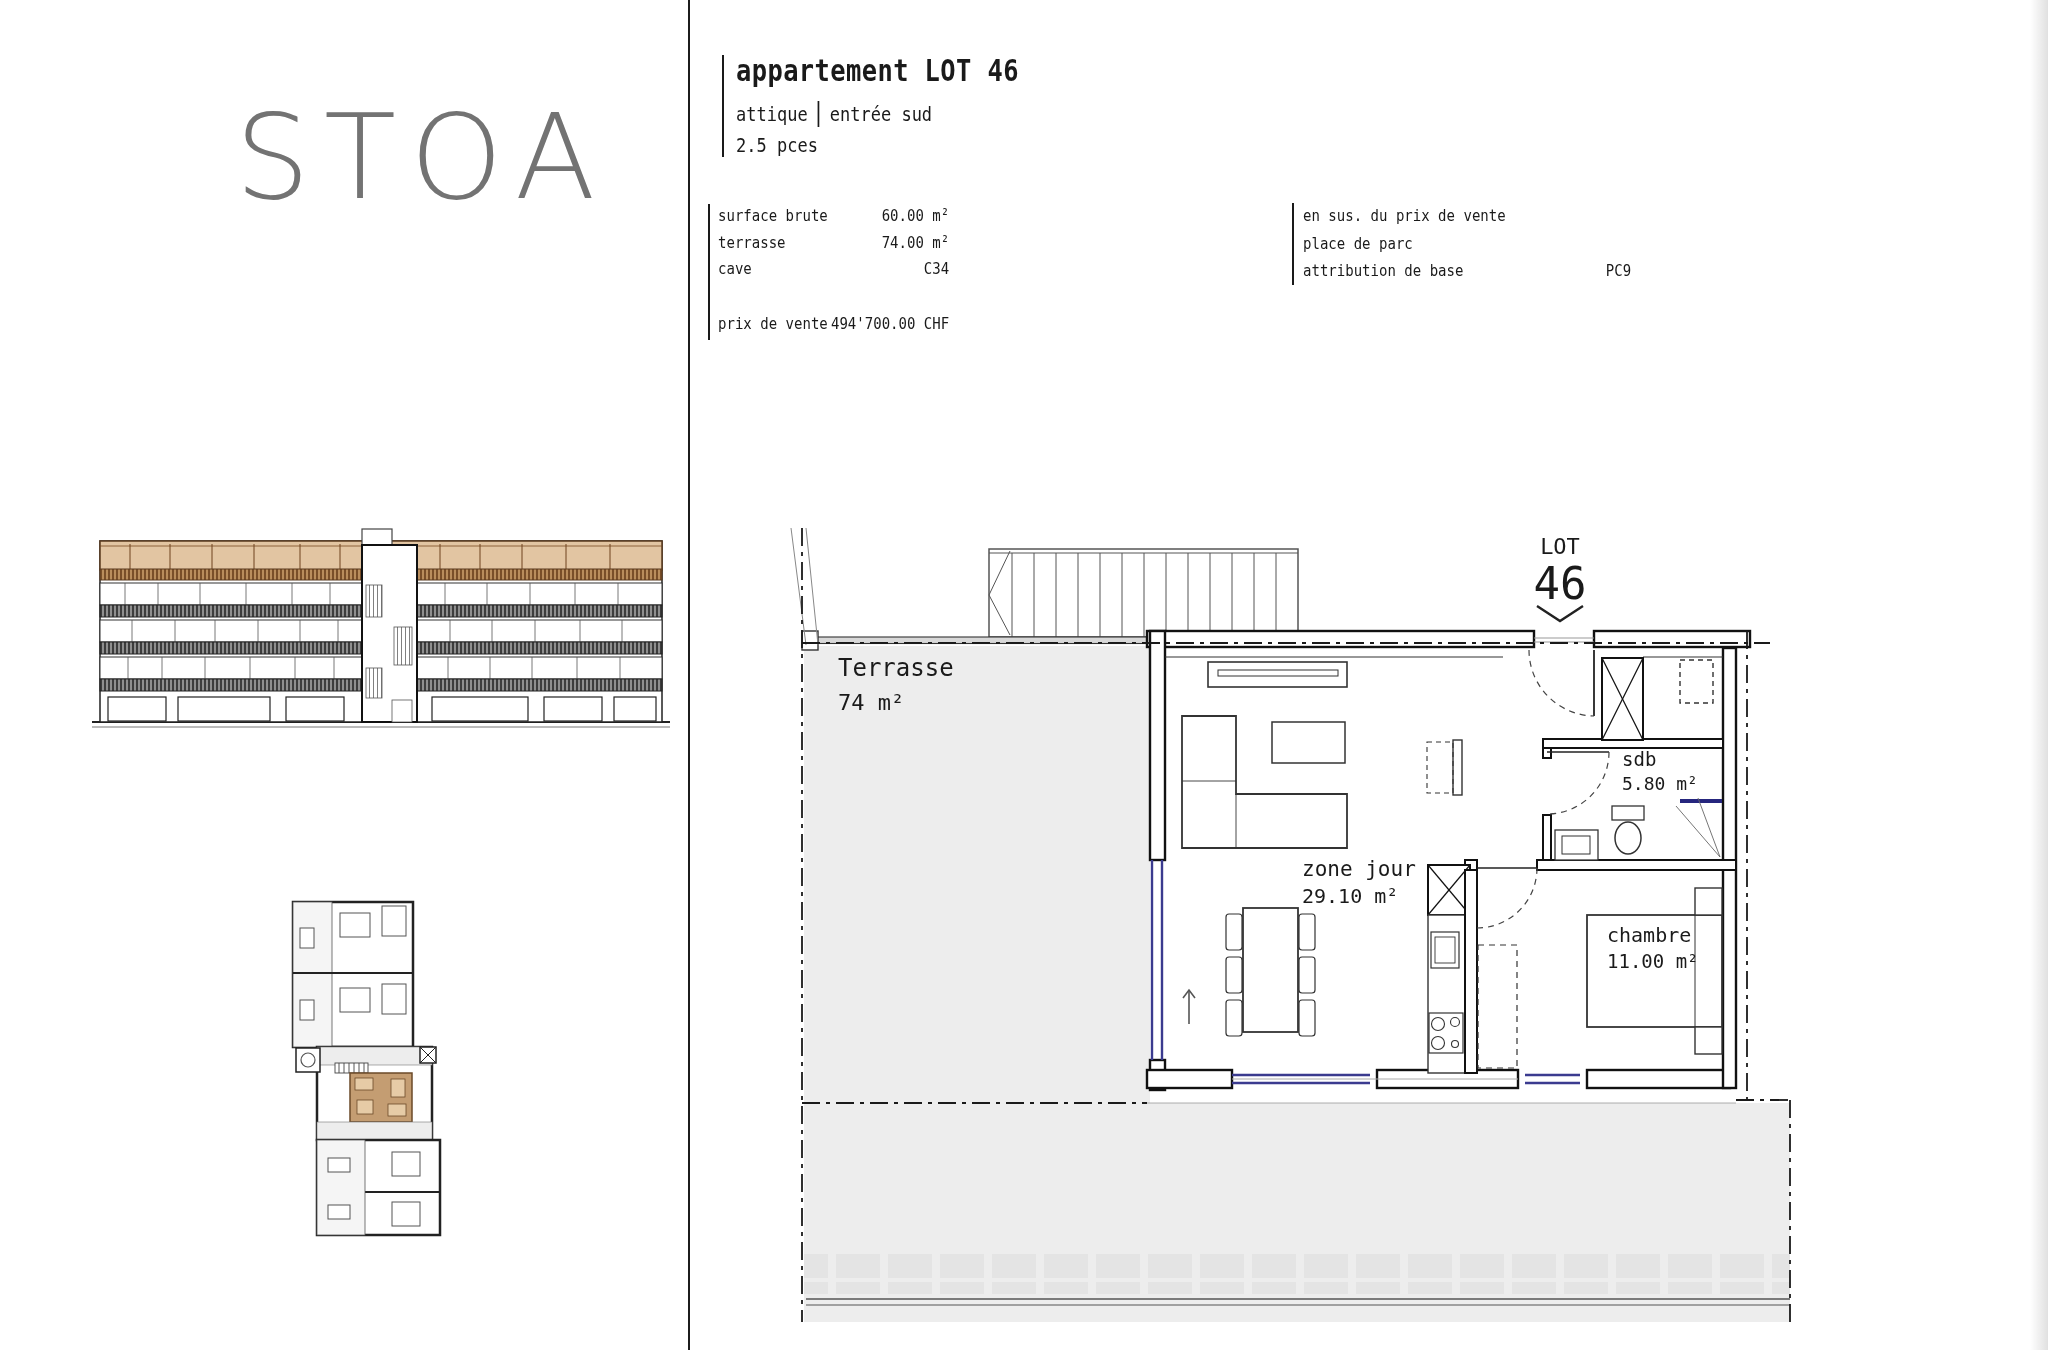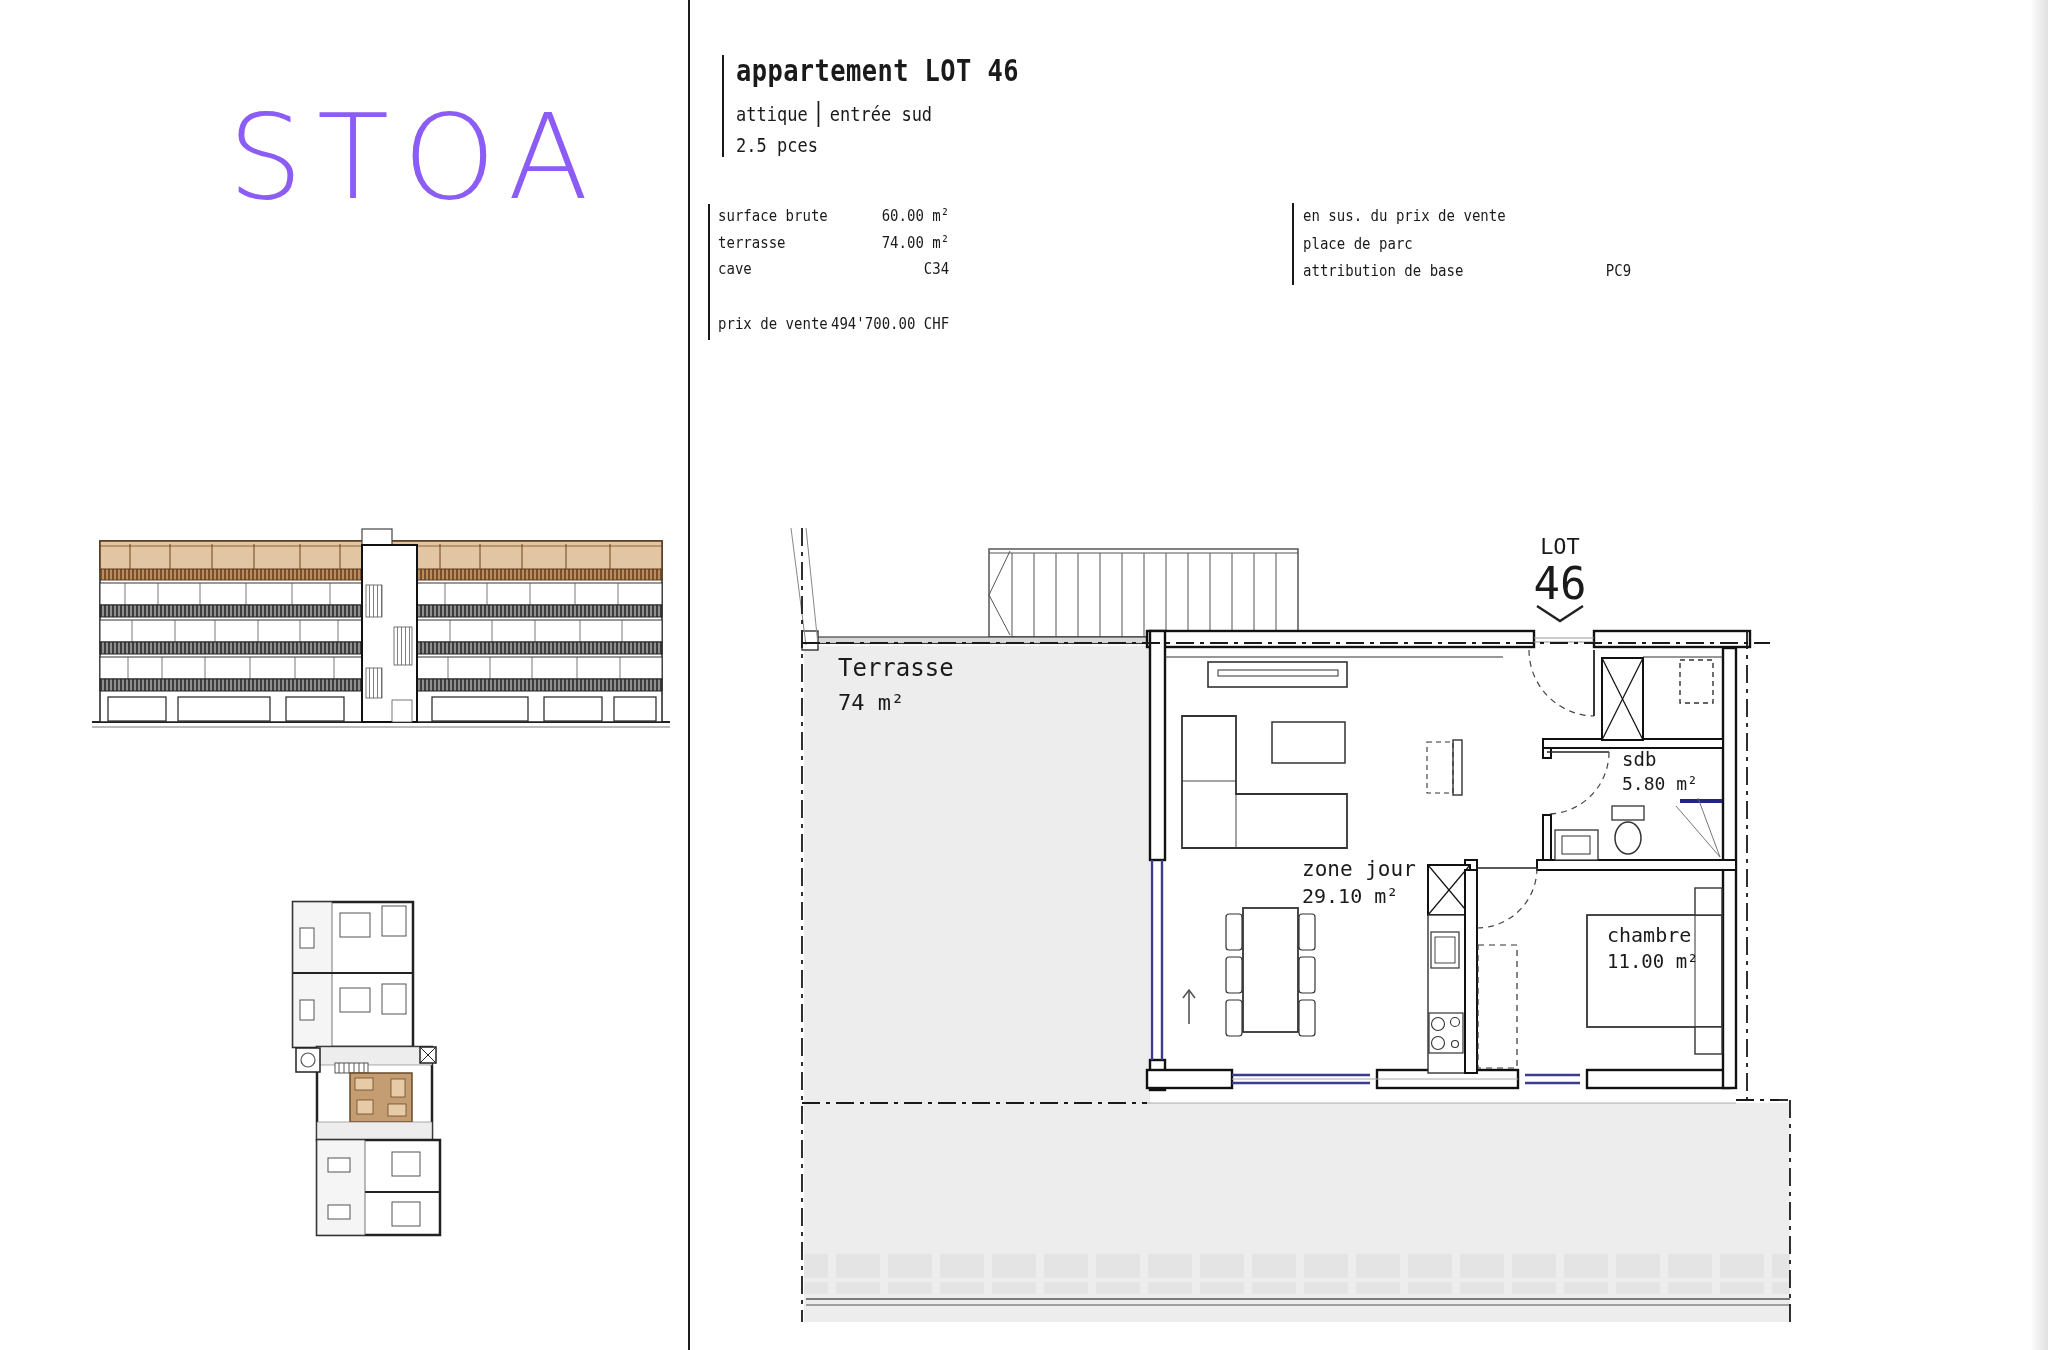--- a/index.html
+++ b/index.html
@@ -7,22 +7,22 @@
     position:relative;width:2048px;height:1350px;background:#ffffff;overflow:hidden;
     font-family:"DejaVu Sans Mono","Liberation Mono",monospace;color:#1a1a1a;
   }
   .abs{position:absolute;}
   
   .divider{left:688px;top:0;width:2px;height:1350px;background:#1c1c1c;}
   
   .page-edge{left:2030px;top:0;width:18px;height:1350px;
     background:linear-gradient(to right,rgba(0,0,0,0),rgba(0,0,0,0.12));}
   
-  .logo{left:228px;top:98px;font-family:"DejaVu Sans","Liberation Sans",sans-serif;
-    font-weight:200;font-size:118px;line-height:1;letter-spacing:14px;color:#8b5cf6;}
+  .logo{left:235px;top:98px;font-family:"DejaVu Sans","Liberation Sans",sans-serif;
+    font-weight:200;font-size:118px;line-height:1;letter-spacing:14px;color:#737373;}
   
   .rule{width:2px;background:#1a1a1a;}
   .rule-title{left:722px;top:55px;height:102px;}
   .rule-specs{left:708px;top:204px;height:136px;}
   .rule-extras{left:1292px;top:203px;height:82px;}
   
   .apt-title{left:736px;top:52px;font-size:31px;font-weight:700;letter-spacing:.5px;
     transform:scaleX(.82);transform-origin:left top;white-space:nowrap;}
   .apt-sub{left:736px;top:101px;font-size:20px;transform:scaleX(.85);transform-origin:left top;
     display:flex;align-items:center;gap:12px;white-space:nowrap;}

